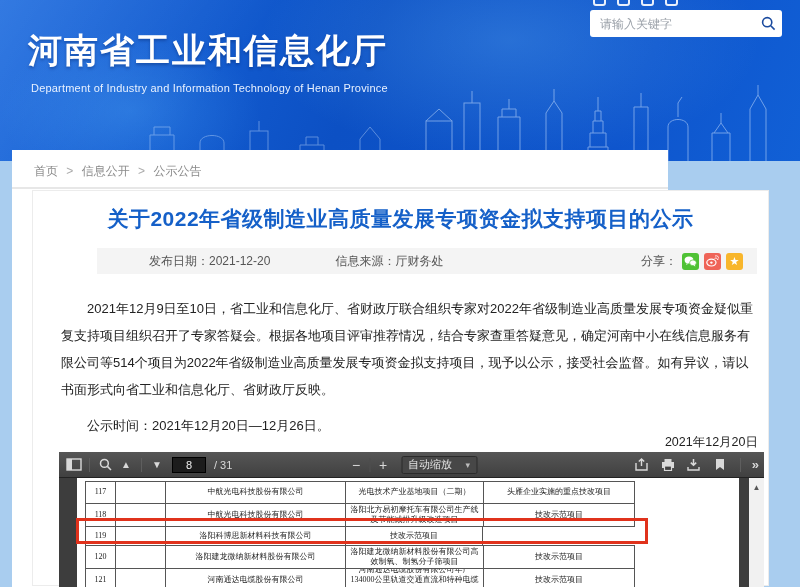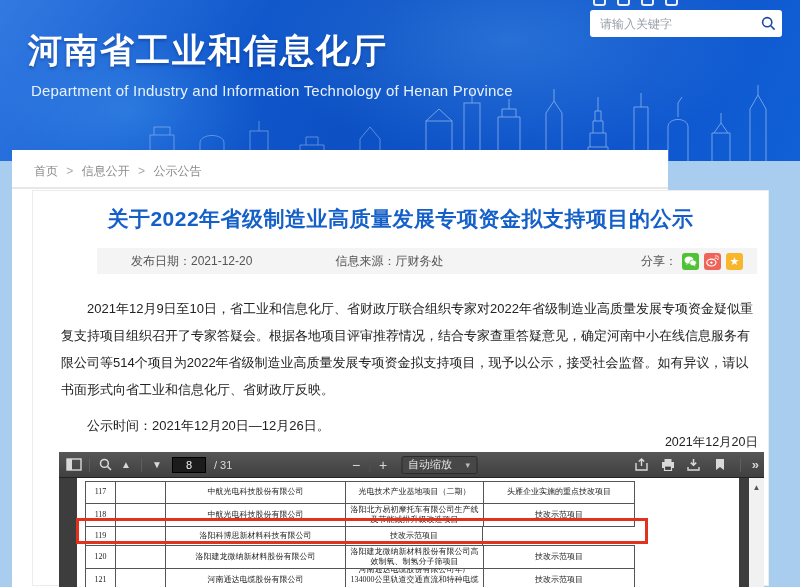--- a/index.html
+++ b/index.html
@@ -11,21 +11,21 @@
   .banner { position:absolute; left:0; top:0; width:800px; height:161px; overflow:hidden;
     background:linear-gradient(112deg,#1b6ade 0%,#0c50c4 45%,#0e55cd 78%,#1160d6 100%); }
   .banner .streak1 { position:absolute; left:-60px; top:-40px; width:420px; height:260px;
     background:linear-gradient(120deg,rgba(255,255,255,.14),rgba(255,255,255,0) 60%); transform:rotate(8deg); }
   .banner .streak2 { position:absolute; right:40px; top:-80px; width:500px; height:240px;
     background:radial-gradient(closest-side,rgba(120,200,255,.25),rgba(120,200,255,0)); }
   .banner .streak3 { position:absolute; left:0px; bottom:-30px; width:260px; height:160px;
     background:radial-gradient(closest-side,rgba(90,180,255,.28),rgba(90,180,255,0)); }
   .site-title { position:absolute; left:28px; top:28px; color:#fff; font-size:34px; font-weight:bold;
     letter-spacing:2px; text-shadow:0 2px 3px rgba(0,30,90,.35); }
-  .site-sub { position:absolute; left:31px; top:82px; color:#e8f1ff; font-size:15px; letter-spacing:.2px; }
+  .site-sub { position:absolute; left:31px; top:82px; color:#e8f1ff; font-size:11px; letter-spacing:.2px; }
   .top-icons { position:absolute; left:593px; top:-7px; display:flex; gap:11px; }
   .top-icons span { width:13px; height:13px; border:2px solid rgba(255,255,255,.9); border-radius:3px; display:block; }
   .search-box { position:absolute; left:590px; top:10px; width:192px; height:27px; background:#fff;
     border-radius:3px; display:flex; align-items:center; }
   .search-box input { flex:1; border:none; outline:none; background:transparent; padding:0 6px 0 10px;
     font-size:12px; color:#333; font-family:inherit; }
   .search-box input::placeholder { color:#9aa0a8; }
   .search-box .mag { margin-right:8px; cursor:pointer; flex:0 0 auto; }
   .skyline { position:absolute; right:0; bottom:-2px; opacity:.5; }
   .skyline-left { position:absolute; left:140px; bottom:0; opacity:.4; }
@@ -40,21 +40,21 @@
   .breadcrumb .sep { margin:0 5px; color:#aaa; }
   .crumb-link { cursor:pointer; }
   .bc-divider { position:absolute; left:0; top:37px; width:100%; height:0; border-bottom:2px solid #e7e7e7; }
 
   .article { position:absolute; left:20px; top:40px; width:737px; height:396px;
     border:1px solid #ececec; background:#fff; }
   .article-title { position:absolute; left:0; right:0; top:14px; text-align:center;
     font-size:21px; font-weight:bold; color:#1560c8; letter-spacing:.5px; }
   .meta-bar { position:absolute; left:64px; top:57px; width:660px; height:26px; background:#f4f4f4;
     display:flex; align-items:center; font-size:12px; color:#555; }
-  .meta-left { display:flex; gap:83px; margin-left:34px; }
+  .meta-left { display:flex; gap:65px; margin-left:52px; }
   .meta-right { margin-left:auto; margin-right:14px; display:flex; align-items:center; gap:5px; }
   .share-ic { width:17px; height:17px; border-radius:3px; display:flex; align-items:center;
     justify-content:center; cursor:pointer; }
   .share-wechat { background:#4fc235; }
   .share-weibo { background:#ef6458; }
   .share-qzone { background:#f8b62c; color:#fff; font-size:11px; line-height:1; }
 
   .body-text { position:absolute; left:28px; right:8px; top:92px; color:#222; }
   .body-text p { font-size:13px; text-indent:2em;margin-top:12px; }
   .p-main { line-height:27px; margin-bottom:5px; }

